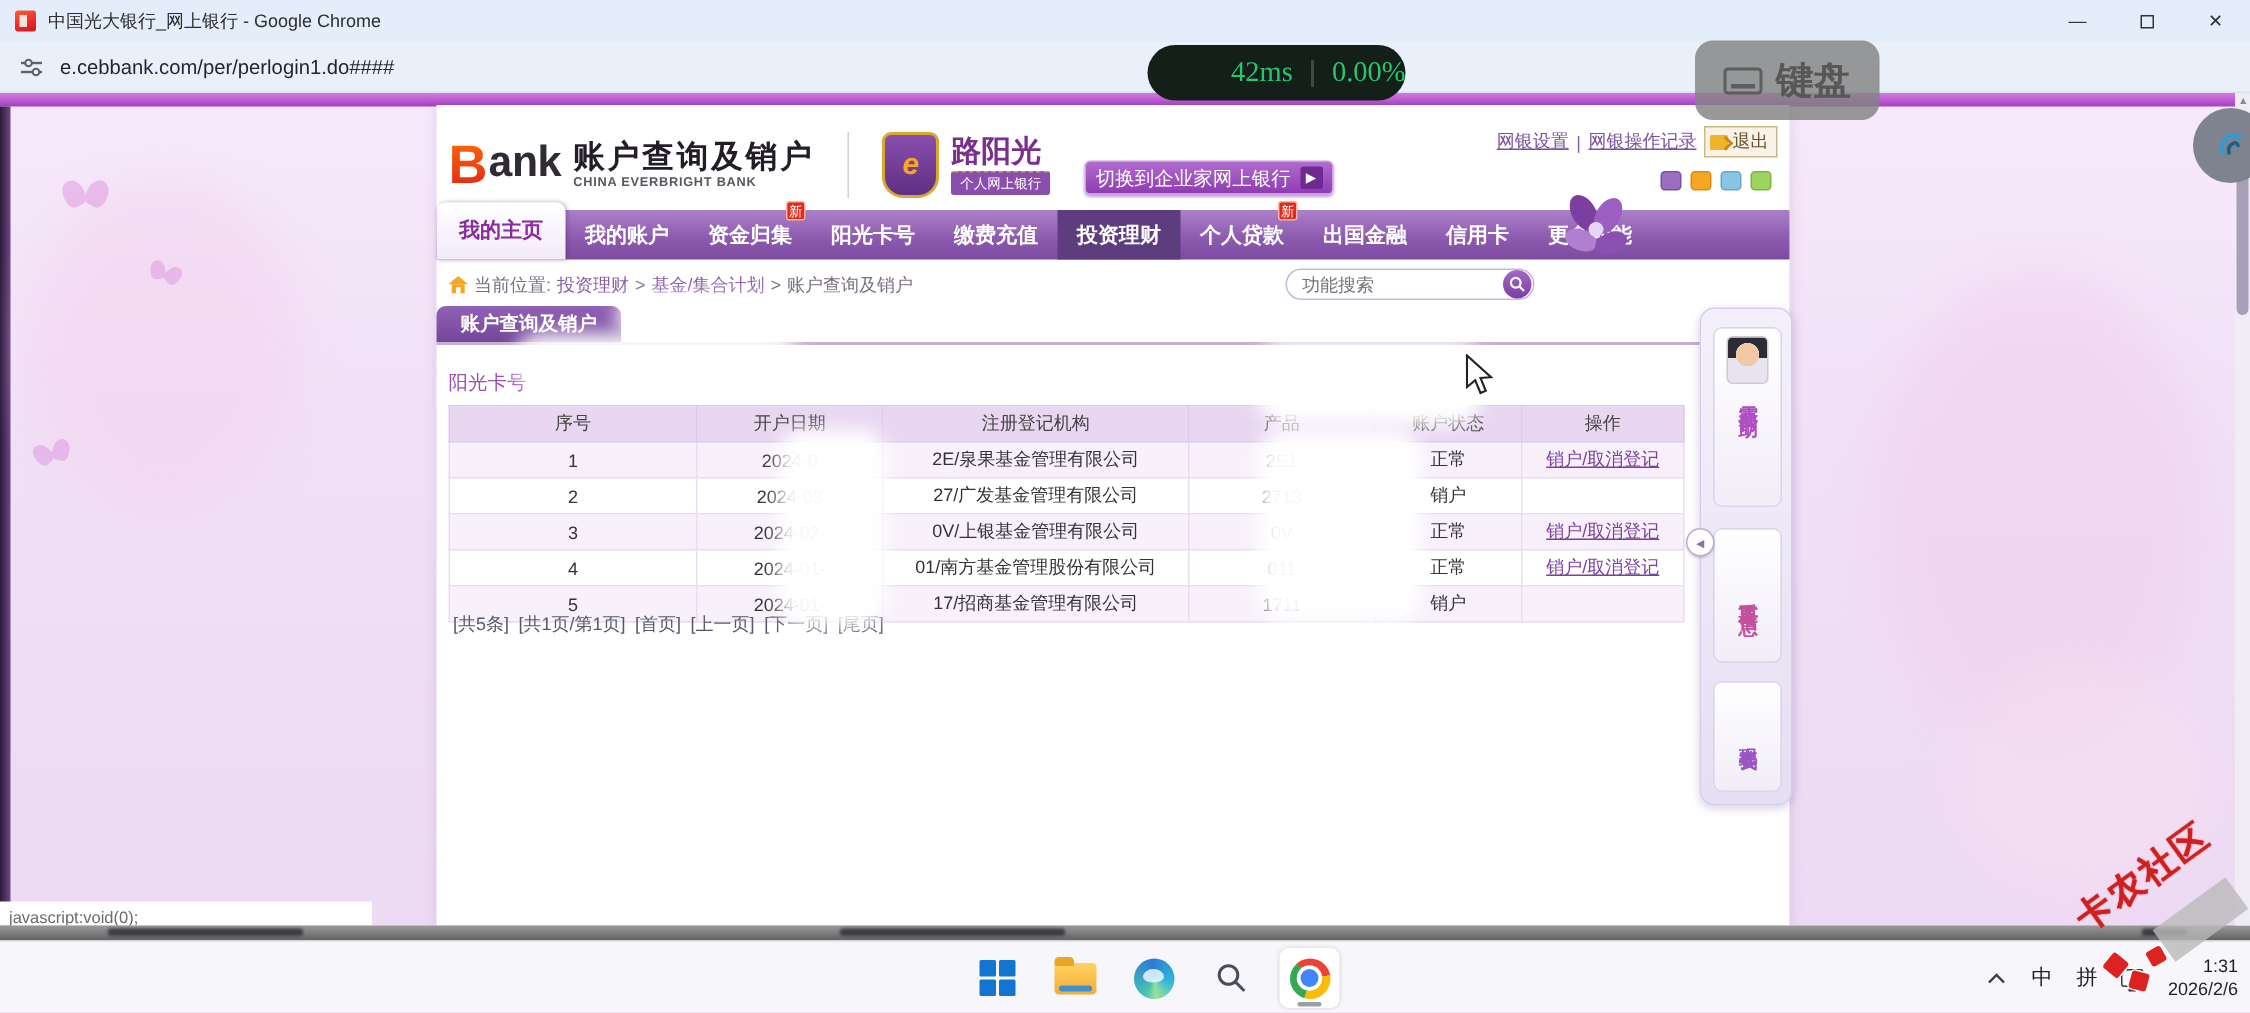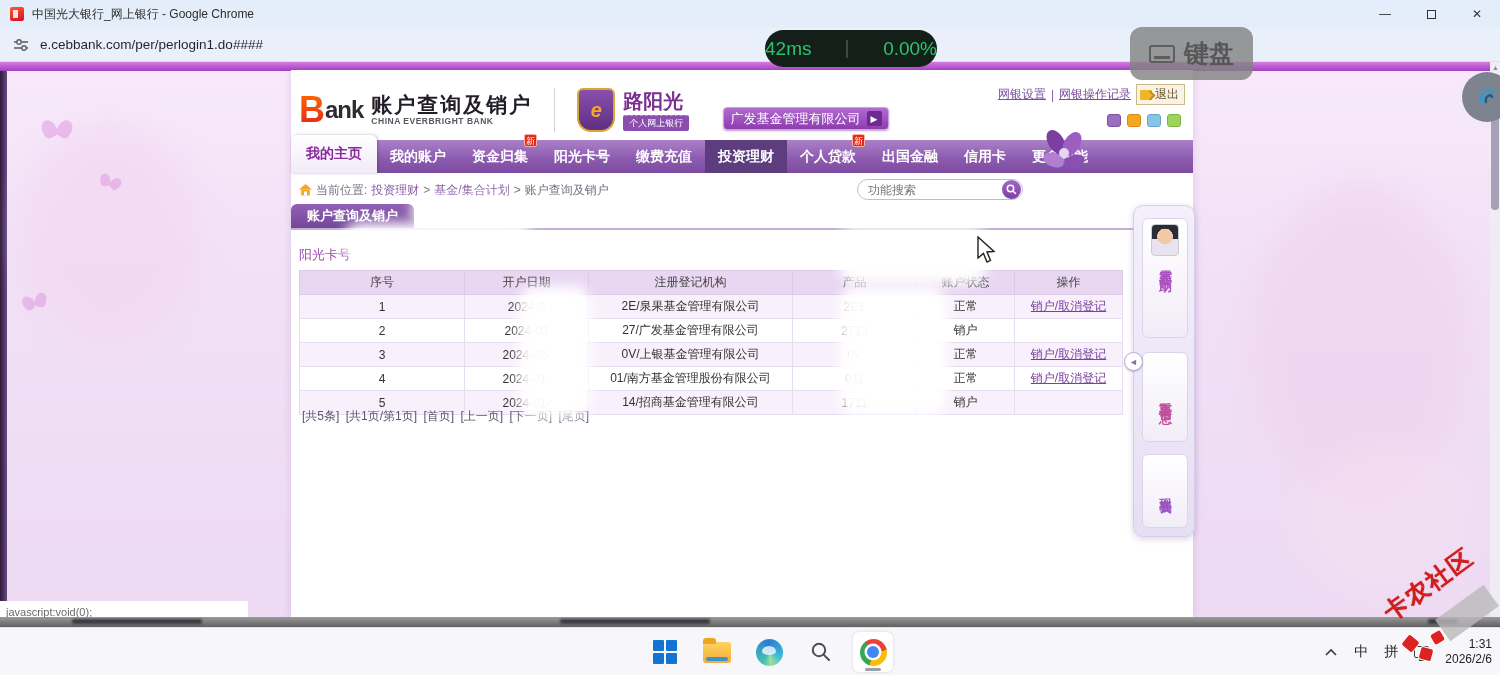--- a/index.html
+++ b/index.html
@@ -12,21 +12,21 @@
   .favicon::after { content:""; position:absolute; left:3px; top:3px; width:5px; height:8px; background:#fff; opacity:.85; }
   .titletext { font-size:12px; color:#2d2d2d; margin-left:8px; }
   .winbtns { margin-left:auto; display:flex; height:28px; }
   .winbtn { width:46px; height:28px; display:flex; align-items:center; justify-content:center; font-size:12px; color:#333; }
   .maxglyph { width:9px; height:9px; border:1px solid #333; }
 
   .toolbar { position:absolute; left:0; top:28px; width:1500px; height:34px; background:#e9f0fa; border-bottom:1px solid #d8e2ef; display:flex; align-items:center; z-index:30; }
   .siteinfo { margin-left:12px; width:18px; height:18px; }
   .urltext { font-size:13.5px; color:#1f2430; margin-left:10px; }
 
-  .perfbadge { position:absolute; left:765px; top:30px; width:172px; height:37px; border-radius:19px; background:#131f18; display:flex; align-items:center; justify-content:space-between; gap:12px; z-index:40; }
+  .perfbadge { position:absolute; left:765px; top:30px; width:172px; height:37px; border-radius:19px; background:#131f18; display:flex; align-items:center; justify-content:flex-end; gap:12px; z-index:40;font-family:Liberation Serif, serif; }
   .perfbadge .num { color:#29c56d; font-size:19px; }
   .perfbadge .div { width:2px; height:18px; background:#3c4a42; }
 
   .kbd-overlay { position:absolute; left:1130px; top:27px; width:123px; height:53px; border-radius:12px; background:rgba(130,130,130,.82); display:flex; align-items:center; justify-content:center; gap:9px; z-index:50; }
   .kbd-icon { width:26px; height:18px; border:2.5px solid #585858; border-radius:3px; position:relative; opacity:.9; }
   .kbd-icon::after { content:""; position:absolute; left:3px; bottom:2px; right:3px; height:2.5px; background:#585858; }
   .kbd-label { font-size:25px; font-weight:bold; color:#575757; }
 
   
   .page { position:absolute; left:0; top:62px; width:1500px; height:555px; background:linear-gradient(180deg,#f7e9fb 0%,#f1e0f6 40%,#eddaf3 100%); overflow:hidden; }
@@ -43,21 +43,21 @@
 
   
   .hdr-links { position:absolute; right:8px; top:14px; display:flex; align-items:center; gap:5px; font-size:12px; color:#8a5aa8; }
   .hdr-links a { color:#7b4f9e; text-decoration:underline; }
   .logout-box { display:flex; align-items:center; gap:3px; border:1px solid #cbb98a; background:#f8f3e6; padding:1px 5px 1px 3px; font-size:12px; color:#6b4f2a; }
   .logout-ico { width:12px; height:10px; background:#f0b429; border-radius:1px; position:relative; }
   .logout-ico::after{ content:""; position:absolute; right:-2px; top:2px; width:5px; height:5px; border-top:2px solid #c88a10; border-right:2px solid #c88a10; transform:rotate(45deg); }
 
   .logo-row { position:absolute; left:8px; top:18px; display:flex; align-items:center; }
   .logo-b { font-size:36px; font-weight:bold; color:#ff4d00; background:linear-gradient(180deg,#ff6a00,#e0231e); -webkit-background-clip:text; background-clip:text; -webkit-text-fill-color:transparent; line-height:36px; }
-  .logo-ank { font-size:24px; font-weight:bold; color:#2f2a33; letter-spacing:-1px; margin-right:8px; line-height:36px; }
+  .logo-ank { font-size:29px; font-weight:bold; color:#2f2a33; letter-spacing:-1px; margin-right:8px; line-height:36px;font-family:Liberation Mono, monospace; }
   .logo-cn { font-size:21px; font-weight:bold; color:#221d26; letter-spacing:2px; line-height:22px; }
   .logo-en { font-size:8.5px; font-weight:bold; color:#5b555f; letter-spacing:.5px; }
   .logo-div { width:1px; height:44px; background:#d8ccd8; margin:0 22px; }
   .shield { width:38px; height:44px; background:linear-gradient(180deg,#8a4fae,#5e2f82); border:2px solid #d9a833; border-radius:6px 6px 14px 14px; display:flex; align-items:center; justify-content:center; }
   .shield span { color:#f7a823; font-size:20px; font-weight:bold; font-style:italic; }
   .sun-name { font-size:20px; font-weight:bold; color:#7a2f8e; line-height:22px; }
   .sun-sub { font-size:9px; color:#fff; background:#8a4fae; padding:1px 6px; border-radius:2px; display:inline-block; margin-top:2px; border-top:1px dashed #d9a833; }
 
   .switch-btn { position:absolute; left:432px; top:37px; width:166px; height:23px; background:linear-gradient(180deg,#b06cd0,#8f3bb0); border:1px solid #cf9fe3; border-radius:4px; color:#fff; font-size:13px; display:flex; align-items:center; justify-content:center; gap:6px; box-shadow:0 1px 2px rgba(90,30,120,.4); }
   .switch-btn .arrowbox { width:15px; height:15px; background:#6e2a91; border-radius:2px; color:#fff; font-size:9px; display:flex; align-items:center; justify-content:center; }
@@ -226,21 +226,21 @@
     <div class="shield">
         <span>e</span>
       </div>
     <div style="margin-left:8px;">
       <div class="sun-name">路阳光</div>
       <div class="sun-sub">个人网上银行</div>
     </div>
   </div>
 
   <div class="switch-btn">
-    <span>广发基金管理有限公司</span>
+    <span>切换到企业家网上银行</span>
     <span class="arrowbox">▶</span>
   </div>
 
   <div class="swatches">
     <span class="swatch sw0"></span>
     <span class="swatch sw1"></span>
     <span class="swatch sw2"></span>
     <span class="swatch sw3"></span>
   </div>
 
@@ -363,21 +363,21 @@
       <td>4</td>
       <td>2024-01-</td>
       <td>01/南方基金管理股份有限公司</td>
       <td>011</td>
       <td>正常</td>
       <td><a href="#">销户/取消登记</a></td>
     </tr>
     <tr class="alt">
       <td>5</td>
       <td>2024-01-</td>
-      <td>14/招商基金管理有限公司</td>
+      <td>17/招商基金管理有限公司</td>
       <td>1711</td>
       <td>销户</td>
       <td></td>
     </tr>
   </tbody>
     </table>
 
   <div class="pager">
     <span>[共5条]</span>
     <span>[共1页/第1页]</span>

